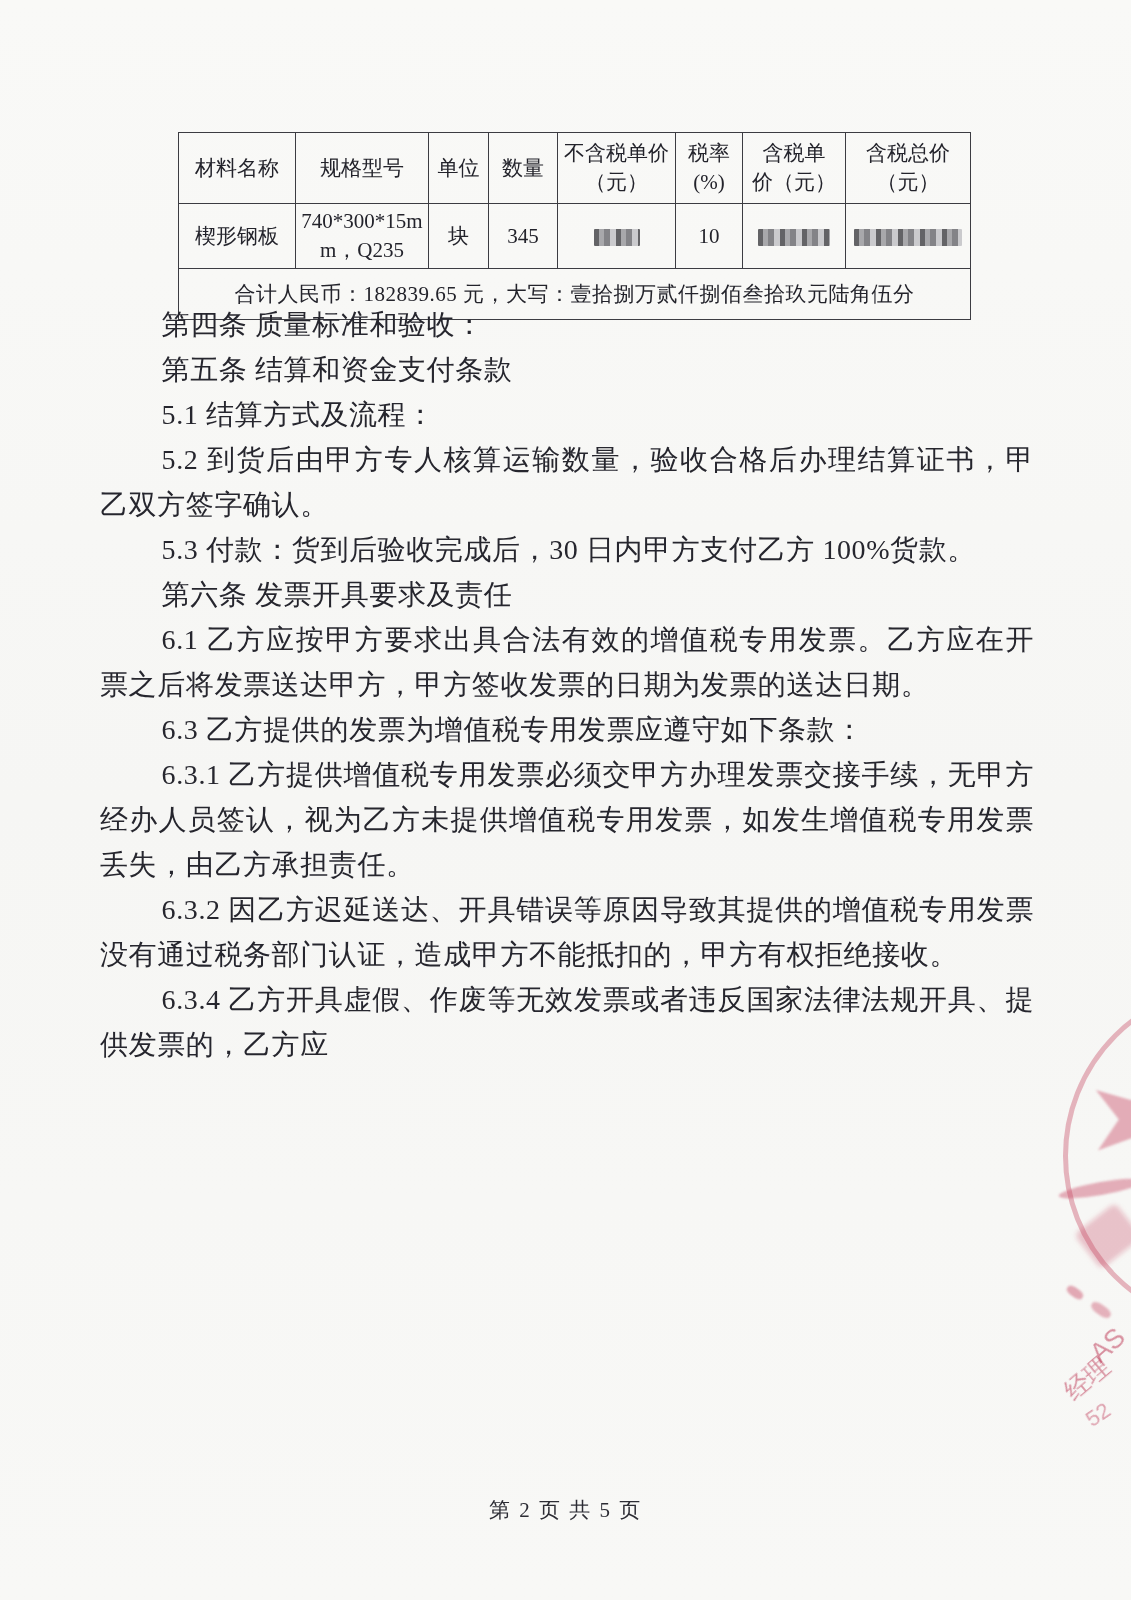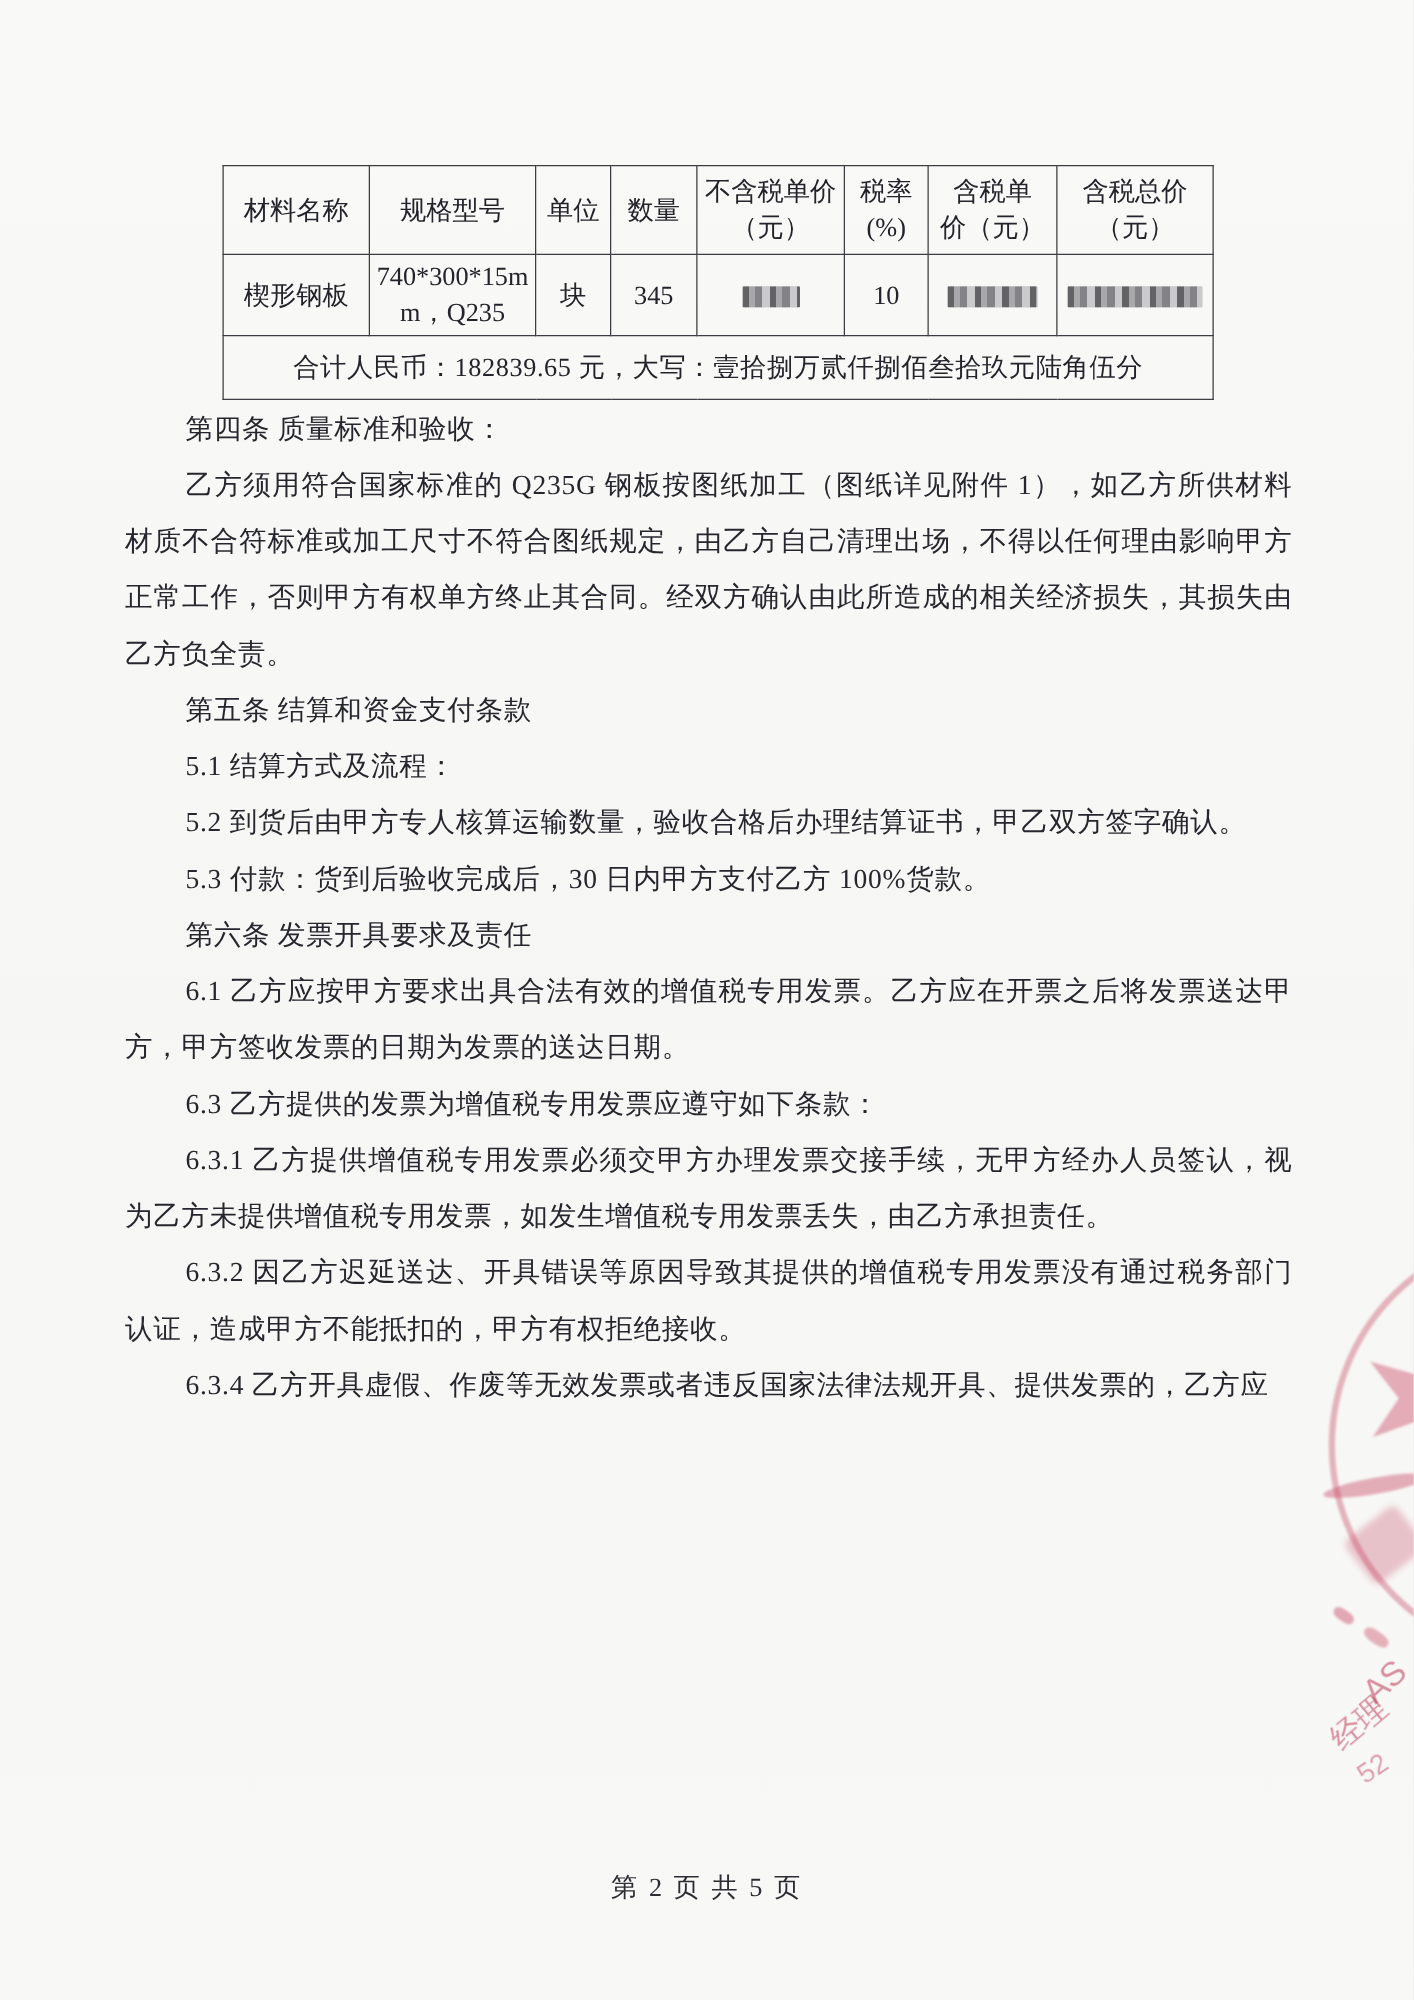--- a/index.html
+++ b/index.html
@@ -35,22 +35,22 @@
     background:
       repeating-linear-gradient(90deg,#4a4a4e 0 5px,#9b9b9f 5px 10px,#6f6f74 10px 16px,#c2c2c6 16px 22px),
       #8a8a8e;
     opacity:.85;border-radius:1px;
   }
   .mosaic.m1{width:46px;}
   .mosaic.m2{width:72px;}
   .mosaic.m3{width:108px;}
   
   .body-text{
-    position:absolute;left:100px;top:320px;width:934px;
-    font-size:22px;line-height:45px;
+    position:absolute;left:100px;top:302px;width:934px;
+    font-size:28px;line-height:45px;
     text-align:justify;
     letter-spacing:.6px;
   }
   .body-text p{margin:0;text-indent:2.2em;}
   
   .footer{
     position:absolute;left:0;top:1496px;width:100%;
     text-align:center;font-size:21px;color:#2c2c34;letter-spacing:2px;
   }
   
@@ -137,21 +137,20 @@
         <td><span class="mosaic m3"></span></td>
       </tr>
       <tr class="total-row">
         <td colspan="8">合计人民币：182839.65 元，大写：壹拾捌万贰仟捌佰叁拾玖元陆角伍分</td>
       </tr>
     </tbody>
   </table>
 
   <div class="body-text">
     <p>第四条 质量标准和验收：</p>
-    <p>乙方须用符合国家标准的 Q235G 钢板按图纸加工（图纸详见附件 1），如乙方所供材料材质不合符标准或加工尺寸不符合图纸规定，由乙方自己清理出场，不得以任何理由影响甲方正常工作，否则甲方有权单方终止其合同。经双方确认由此所造成的相关经济损失，其损失由乙方负全责。</p>
     <p>第五条 结算和资金支付条款</p>
     <p>5.1 结算方式及流程：</p>
     <p>5.2 到货后由甲方专人核算运输数量，验收合格后办理结算证书，甲乙双方签字确认。</p>
     <p>5.3 付款：货到后验收完成后，30 日内甲方支付乙方 100%货款。</p>
     <p>第六条 发票开具要求及责任</p>
     <p>6.1 乙方应按甲方要求出具合法有效的增值税专用发票。乙方应在开票之后将发票送达甲方，甲方签收发票的日期为发票的送达日期。</p>
     <p>6.3 乙方提供的发票为增值税专用发票应遵守如下条款：</p>
     <p>6.3.1 乙方提供增值税专用发票必须交甲方办理发票交接手续，无甲方经办人员签认，视为乙方未提供增值税专用发票，如发生增值税专用发票丢失，由乙方承担责任。</p>
     <p>6.3.2 因乙方迟延送达、开具错误等原因导致其提供的增值税专用发票没有通过税务部门认证，造成甲方不能抵扣的，甲方有权拒绝接收。</p>
     <p>6.3.4 乙方开具虚假、作废等无效发票或者违反国家法律法规开具、提供发票的，乙方应</p>

